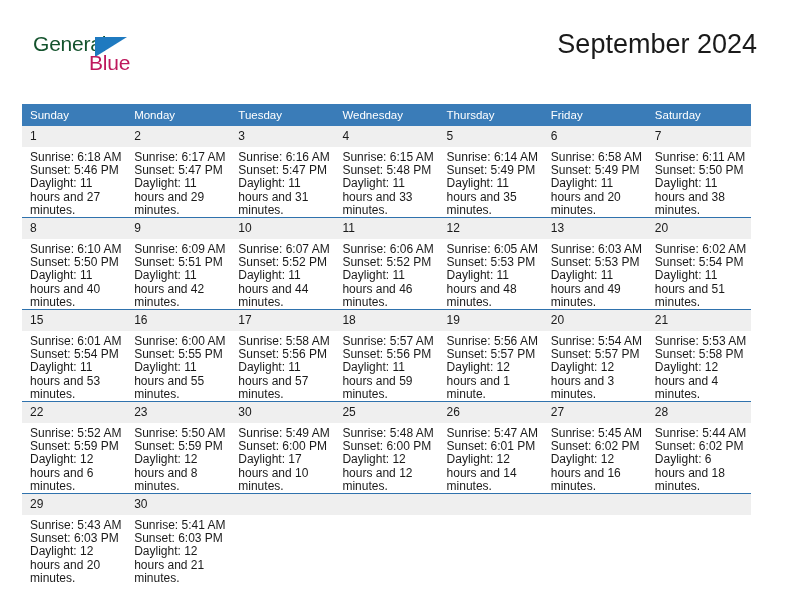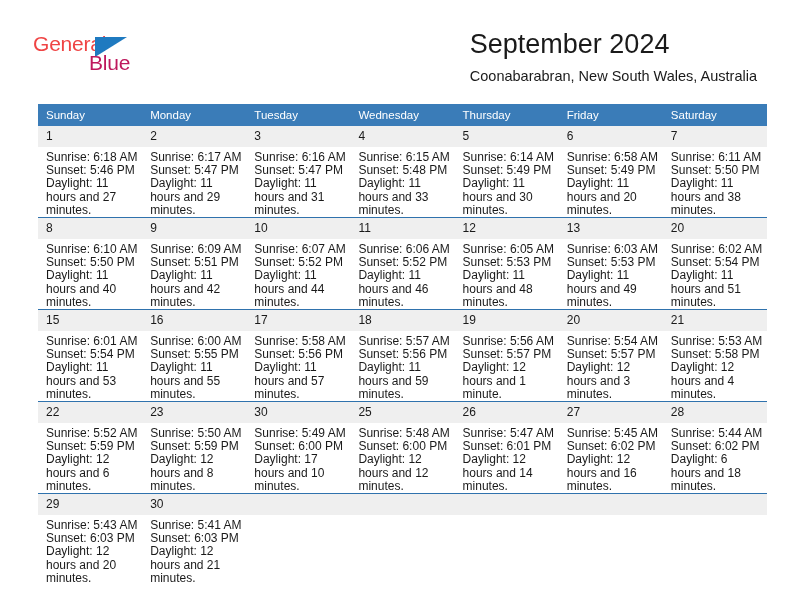--- a/index.html
+++ b/index.html
@@ -26,21 +26,21 @@
   .logo {
     position: absolute;
     left: 33px;
     top: 33px;
     width: 130px;
     height: 48px;
     user-select: none;
   }
   .logo-general {
     font-size: 21px;
-    color: #ef4444;
+    color: #14532d;
     letter-spacing: -0.2px;
     line-height: 22px;
     display: block;
     position: absolute;
     top: 0;
     left: 0;
   }
   .logo-blue {
     font-size: 21px;
     color: #be185d;
@@ -58,40 +58,41 @@
     width: 0;
     height: 0;
     border-left: 32px solid #1f7ac0;
     border-bottom: 20px solid transparent;
   }
 
   .title-block {
     position: absolute;
     right: 35px;
     top: 28px;
+    text-align: right;
   }
   .cal-title {
     font-size: 27px;
     font-weight: normal;
     color: #1a1a1a;
     line-height: 32px;
     white-space: nowrap;
   }
   .cal-subtitle {
     font-size: 14.5px;
     color: #1a1a1a;
     line-height: 20px;
     margin-top: 6px;
     white-space: nowrap;
   }
 
   
   .calendar {
     position: absolute;
-    left: 38px;
+    left: 22px;
     top: 104px;
     width: 729px;
     border-collapse: collapse;
     table-layout: fixed;
   }
   .calendar th {
     background: #3a7cb8;
     color: #ffffff;
     font-size: 11.5px;
     font-weight: normal;
@@ -144,21 +145,20 @@
 <body>
 
 <div class="page-header">
   <div class="logo">
     <span class="logo-general">General</span>
     <span class="logo-triangle"></span>
     <span class="logo-blue">Blue</span>
   </div>
   <div class="title-block">
     <div class="cal-title">September 2024</div>
-    <div class="cal-subtitle">Coonabarabran, New South Wales, Australia</div>
   </div>
 </div>
 
 <table class="calendar">
   <thead>
     <tr id="weekday-row">
         <th>Sunday</th>
         <th>Monday</th>
         <th>Tuesday</th>
         <th>Wednesday</th>
@@ -208,21 +208,21 @@
               <div class="daylight">Daylight: 11 hours and 33 minutes.</div>
             </div>
           </div>
         </td>
         <td>
           <div class="day-cell-inner">
             <div class="day-num">5</div>
             <div class="day-info">
               <div>Sunrise: 6:14 AM</div>
               <div>Sunset: 5:49 PM</div>
-              <div class="daylight">Daylight: 11 hours and 30 minutes.</div>
+              <div class="daylight">Daylight: 11 hours and 35 minutes.</div>
             </div>
           </div>
         </td>
         <td>
           <div class="day-cell-inner">
             <div class="day-num">6</div>
             <div class="day-info">
               <div>Sunrise: 6:58 AM</div>
               <div>Sunset: 5:49 PM</div>
               <div class="daylight">Daylight: 11 hours and 20 minutes.</div>

